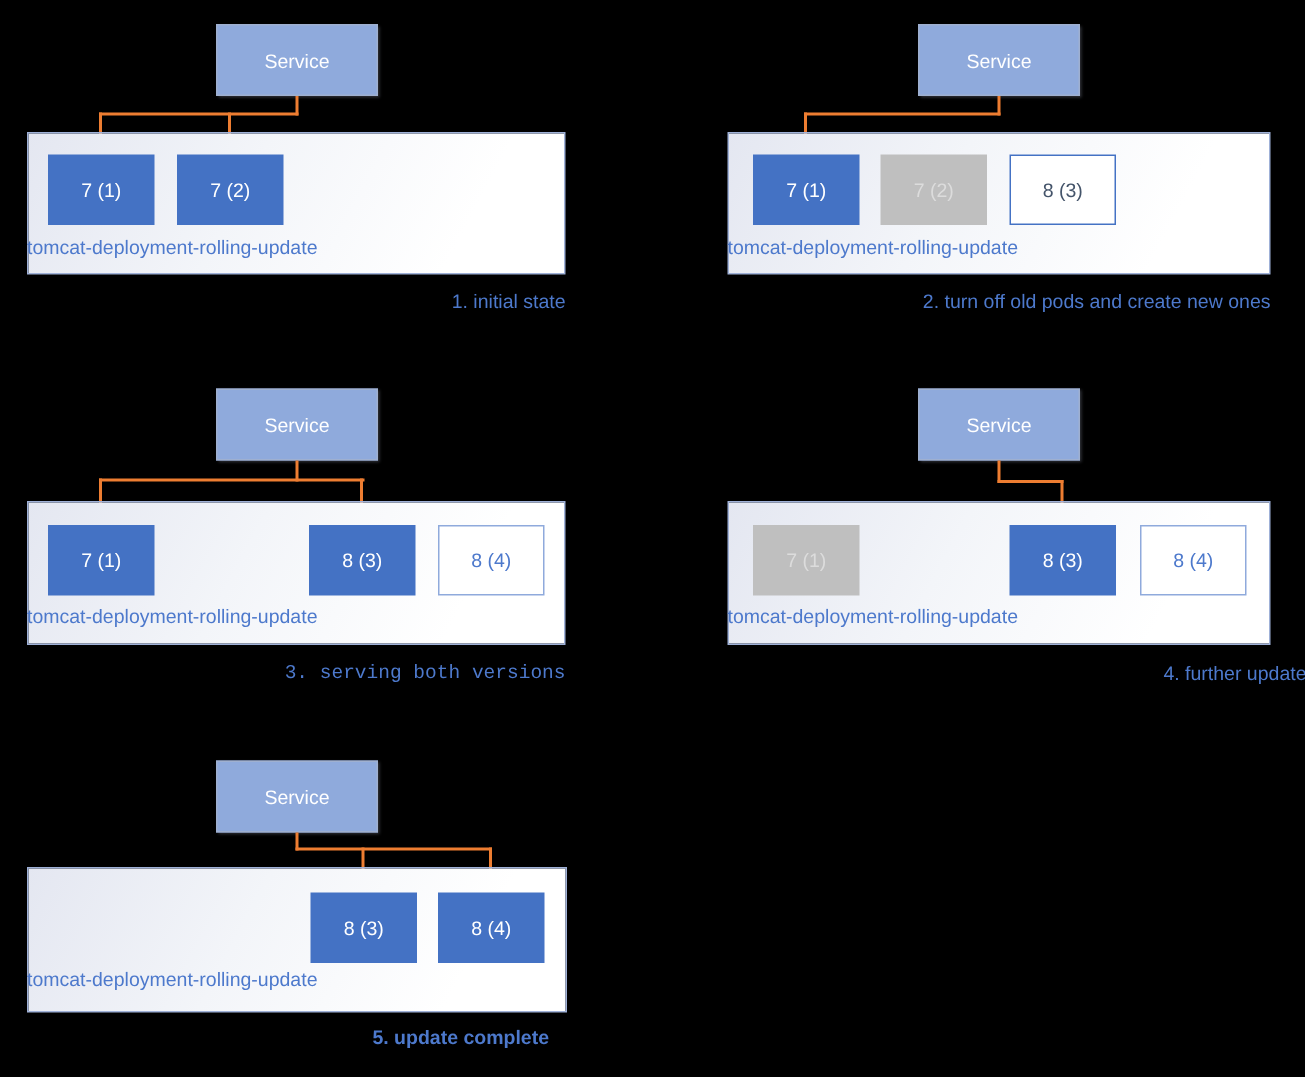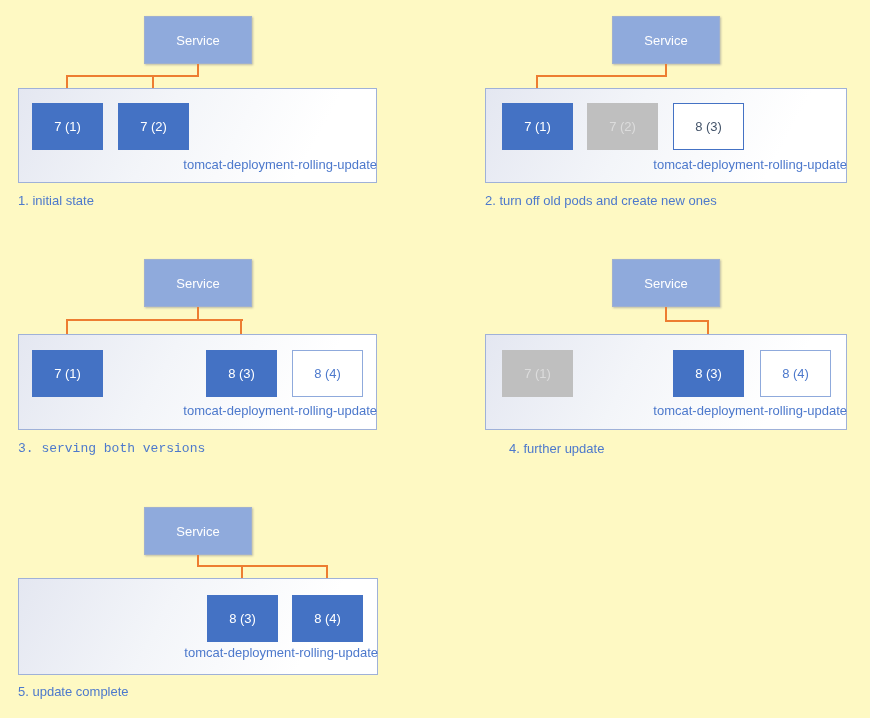--- a/index.html
+++ b/index.html
@@ -1,20 +1,20 @@
 <!DOCTYPE html>
 <html style="--service-fill: #8FAADC; --pod-active-fill: #4472C4; --pod-active-text: #FFFFFF; --pod-terminated-fill: #BFBFBF; --pod-terminated-text: #DCDCDC; --pod-new-border-light: #8FAADC; --pod-new-text-light: #4D79CC; --pod-new-border-dark: #4472C4; --pod-new-text-dark: #44546A; --arrow: #ED7D31; --label-text: #4D79CC; --caption-text: #4D79CC; --dep-border: #9FB1D8;"><head>
 <meta charset="utf-8">
 <style>
   html, body { margin: 0; padding: 0; background: #ffffff; }
   .canvas {
     position: relative;
     width: 870px;
     height: 718px;
-    background: #fef9c3;
+    background: #000000;
     font-family: "Liberation Sans", sans-serif;
     overflow: hidden;
   }
   .service {
     position: absolute;
     width: 108px; height: 48px;
     background: var(--service-fill, #8FAADC);
     border: 1px solid #9fb0d0;
     box-shadow: 1px 1px 2px rgba(110,115,130,0.45);
     box-sizing: border-box;
@@ -47,27 +47,27 @@
     border: 1.5px solid var(--pod-new-border-light, #8FAADC);
     color: var(--pod-new-text-light, #4d79cc);
   }
   .pod[data-state="new-dark"] {
     background: #ffffff;
     border: 1.5px solid var(--pod-new-border-dark, #4472C4);
     color: var(--pod-new-text-dark, #44546A);
   }
   .deplabel {
     position: absolute;
-    text-align: right;
+    text-align: left;
     font-size: 13px;
     color: var(--label-text, #4d79cc);
   }
   .caption {
     position: absolute;
-    text-align: left;
+    text-align: right;
     font-size: 13px;
     color: var(--caption-text, #4d79cc);
   }
   .cl { 
     position: absolute;
     background: var(--arrow, #ED7D31);
   }
   .ah { 
     position: absolute;
     width: 0; height: 0;
@@ -145,16 +145,16 @@
     <div class="cl" style="left:197px; top:555px; width:2px; height:12px;"></div>
     <div class="cl" style="left:197px; top:565px; width:131px; height:2px;"></div>
     <div class="cl" style="left:241px; top:565px; width:2px; height:22px;"></div>
     <div class="ah" style="left:237px; top:586px;"></div>
     <div class="cl" style="left:326px; top:565px; width:2px; height:22px;"></div>
     <div class="ah" style="left:322px; top:586px;"></div>
     <div class="depbox" style="left:18px; top:578px; width:360px; height:97px;"></div>
     <div class="pod" style="left:207px; top:595px;" data-state="active">8 (3)</div>
     <div class="pod" style="left:292px; top:595px;" data-state="active">8 (4)</div>
     <div class="deplabel" style="left:18px; top:645px; width:360px;">tomcat-deployment-rolling-update</div>
-    <div class="caption" style="left:18px; top:684px; width:360px;">5. update complete</div>
+    <div class="caption" style="left:6px; top:684px; width:360px;font-weight:bold;">5. update complete</div>
   </section>
 
 </div>
 
 </body></html>

